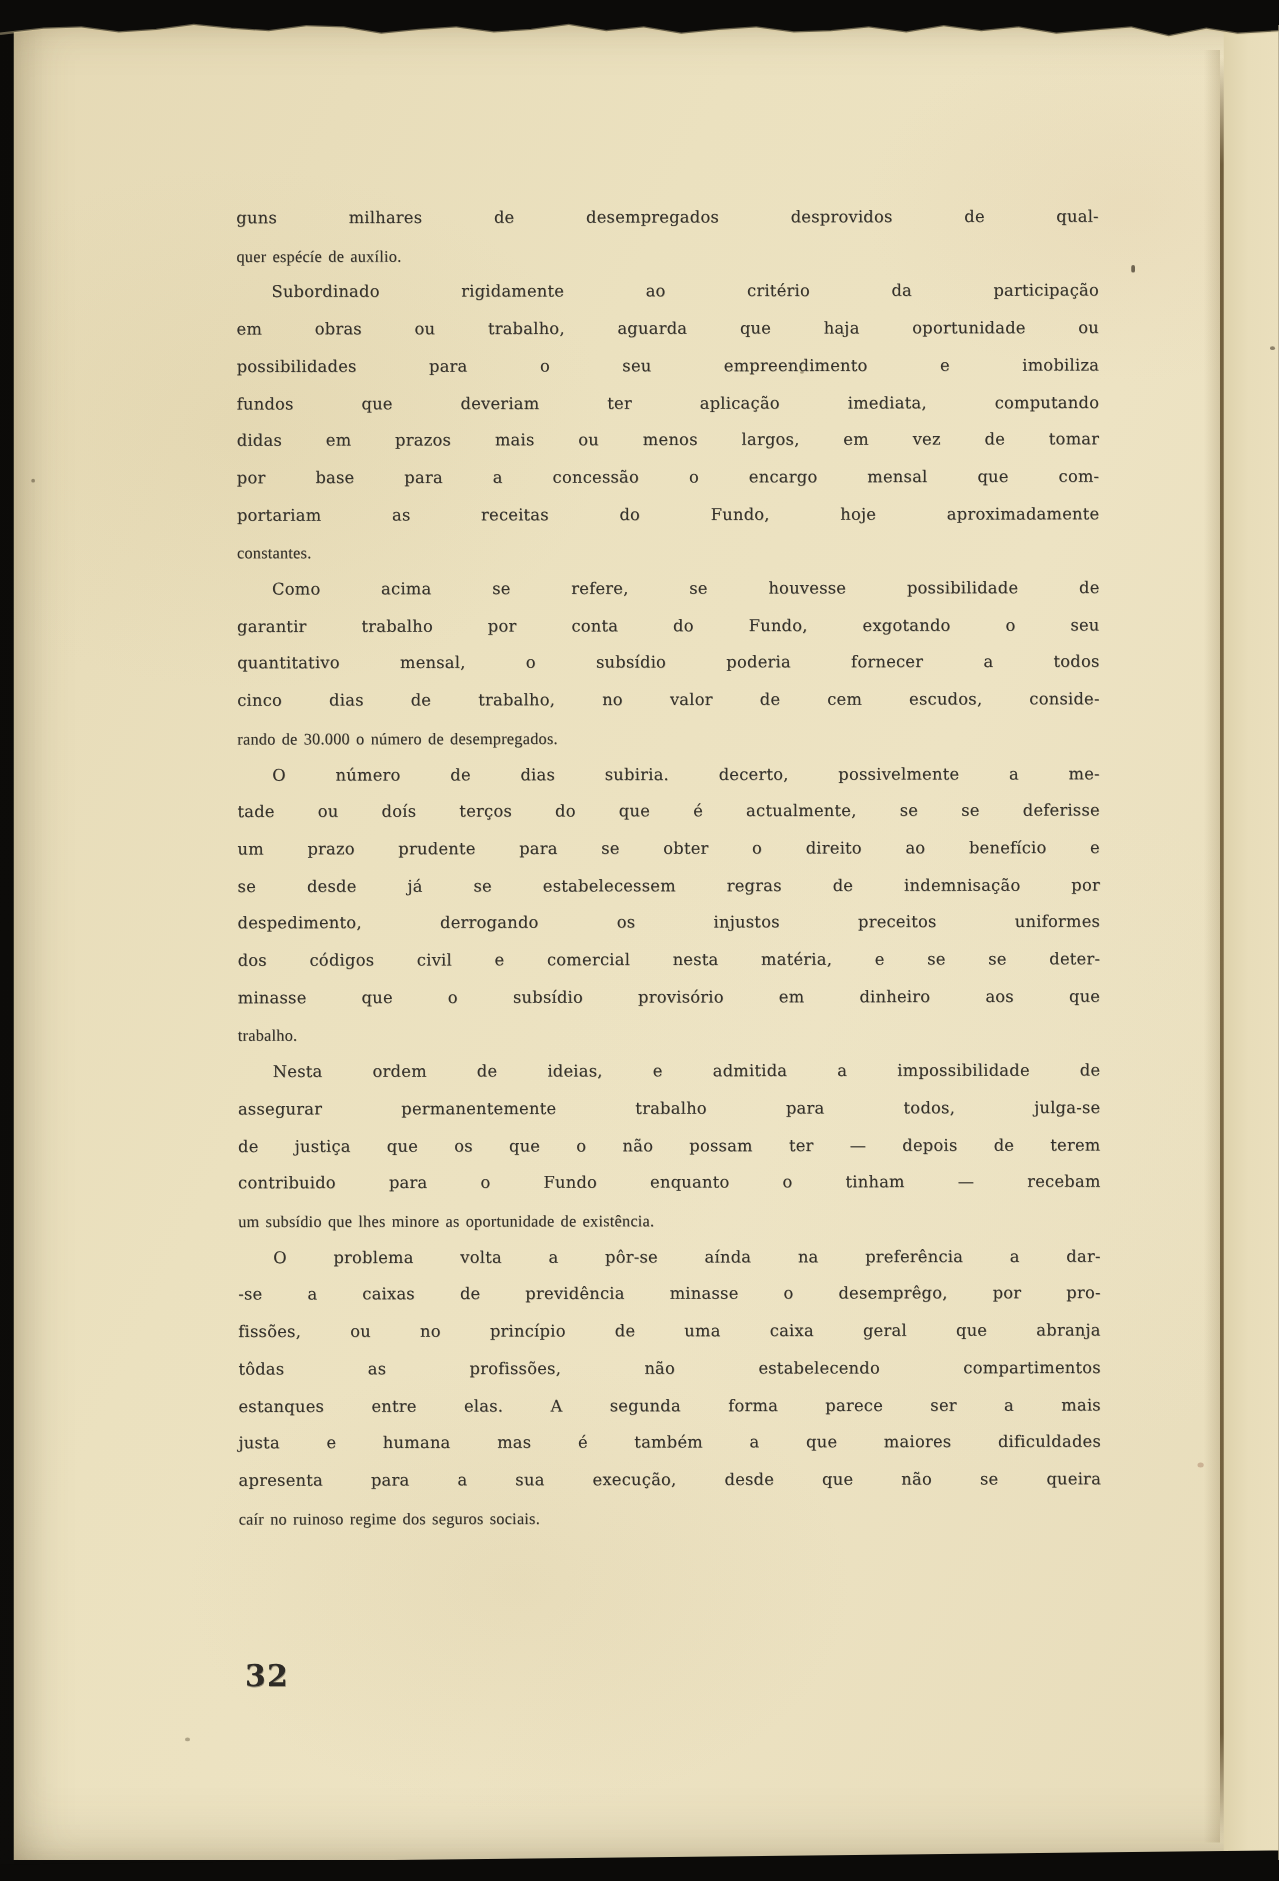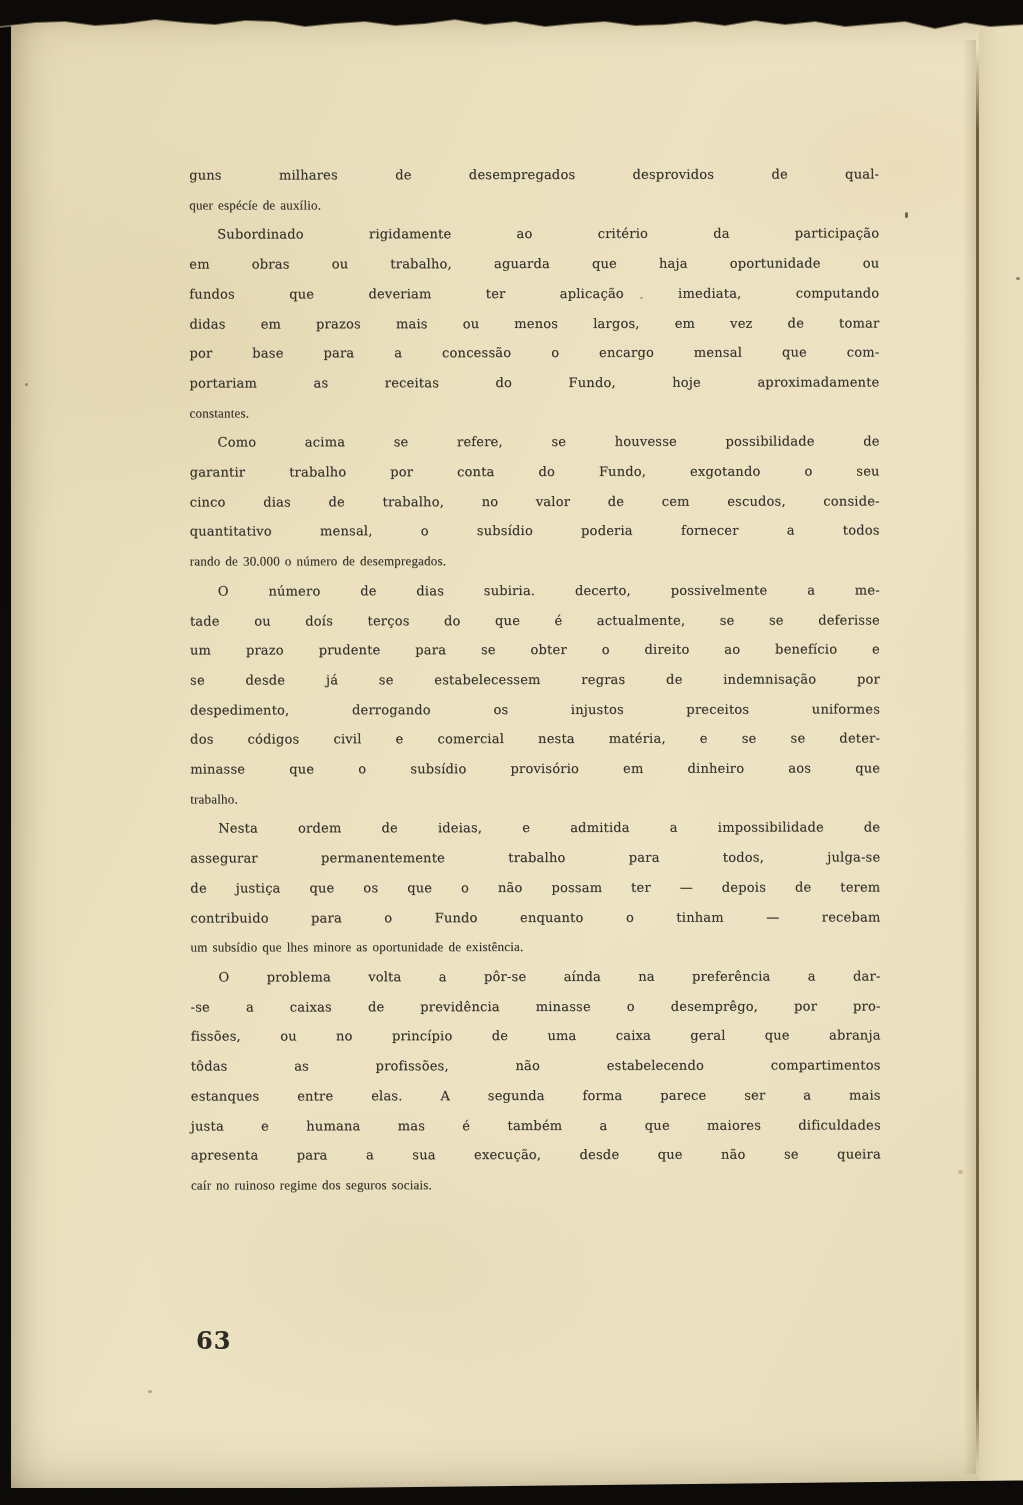--- a/index.html
+++ b/index.html
@@ -98,29 +98,30 @@
 <div class="paper">
   <div class="next-edge"></div>
   <div class="crease-shadow"></div>
   <div class="crease"></div>
 
   <div class="textblock">
       <div class="line">guns milhares de desempregados desprovidos de qual-</div>
       <div class="line para-last">quer espécíe de auxílio.</div>
       <div class="line indent">Subordinado rigidamente ao critério da participação</div>
       <div class="line">em obras ou trabalho, aguarda que haja oportunidade ou</div>
+      <div class="line">possibilidades para o seu empreendimento e imobiliza</div>
       <div class="line">fundos que deveriam ter aplicação imediata, computando</div>
       <div class="line">didas em prazos mais ou menos largos, em vez de tomar</div>
       <div class="line">por base para a concessão o encargo mensal que com-</div>
       <div class="line">portariam as receitas do Fundo, hoje aproximadamente</div>
       <div class="line para-last">constantes.</div>
       <div class="line indent">Como acima se refere, se houvesse possibilidade de</div>
       <div class="line">garantir trabalho por conta do Fundo, exgotando o seu</div>
+      <div class="line">quantitativo mensal, o subsídio poderia fornecer a todos</div>
       <div class="line">cinco dias de trabalho, no valor de cem escudos, conside-</div>
-      <div class="line">quantitativo mensal, o subsídio poderia fornecer a todos</div>
       <div class="line para-last">rando de 30.000 o número de desempregados.</div>
       <div class="line indent">O número de dias subiria. decerto, possivelmente a me-</div>
       <div class="line">tade ou doís terços do que é actualmente, se se deferisse</div>
       <div class="line">um prazo prudente para se obter o direito ao benefício e</div>
       <div class="line">se desde já se estabelecessem regras de indemnisação por</div>
       <div class="line">despedimento, derrogando os injustos preceitos uniformes</div>
       <div class="line">dos códigos civil e comercial nesta matéria, e se se deter-</div>
       <div class="line">minasse que o subsídio provisório em dinheiro aos que</div>
       <div class="line para-last">trabalho.</div>
       <div class="line indent">Nesta ordem de ideias, e admitida a impossibilidade de</div>
@@ -131,21 +132,21 @@
       <div class="line indent">O problema volta a pôr-se aínda na preferência a dar-</div>
       <div class="line">-se a caixas de previdência minasse o desemprêgo, por pro-</div>
       <div class="line">fissões, ou no princípio de uma caixa geral que abranja</div>
       <div class="line">tôdas as profissões, não estabelecendo compartimentos</div>
       <div class="line">estanques entre elas. A segunda forma parece ser a mais</div>
       <div class="line">justa e humana mas é também a que maiores dificuldades</div>
       <div class="line">apresenta para a sua execução, desde que não se queira</div>
       <div class="line para-last">caír no ruinoso regime dos seguros sociais.</div>
     </div>
 
-  <div class="page-number">63</div>
+  <div class="page-number">32</div>
 
   <span class="speck sp1"></span>
   <span class="speck sp2"></span>
   <span class="speck sp3"></span>
   <span class="speck sp4"></span>
   <span class="speck sp5"></span>
   <span class="speck sp6"></span>
 </div>
 
 <div class="band-left"></div>

